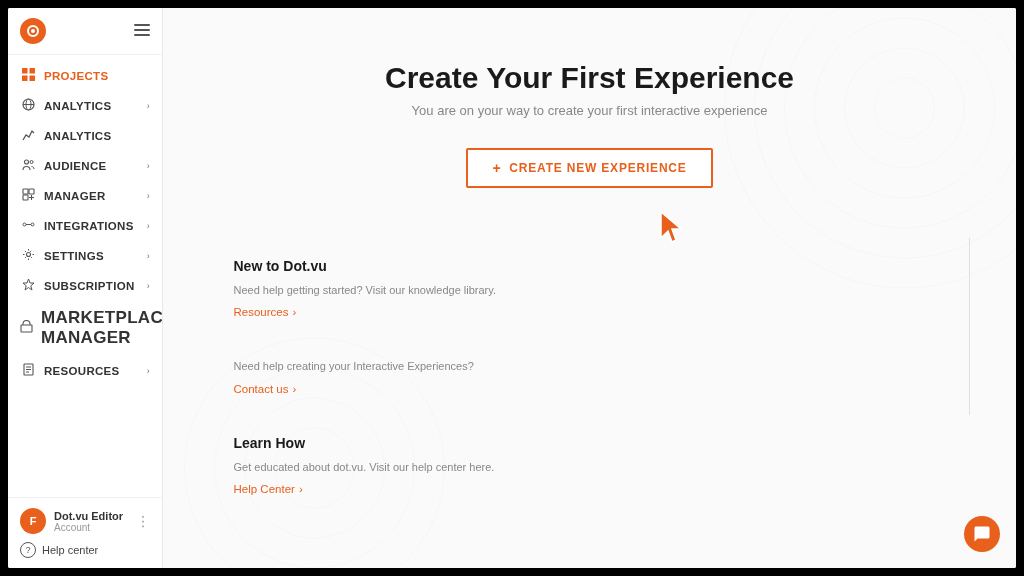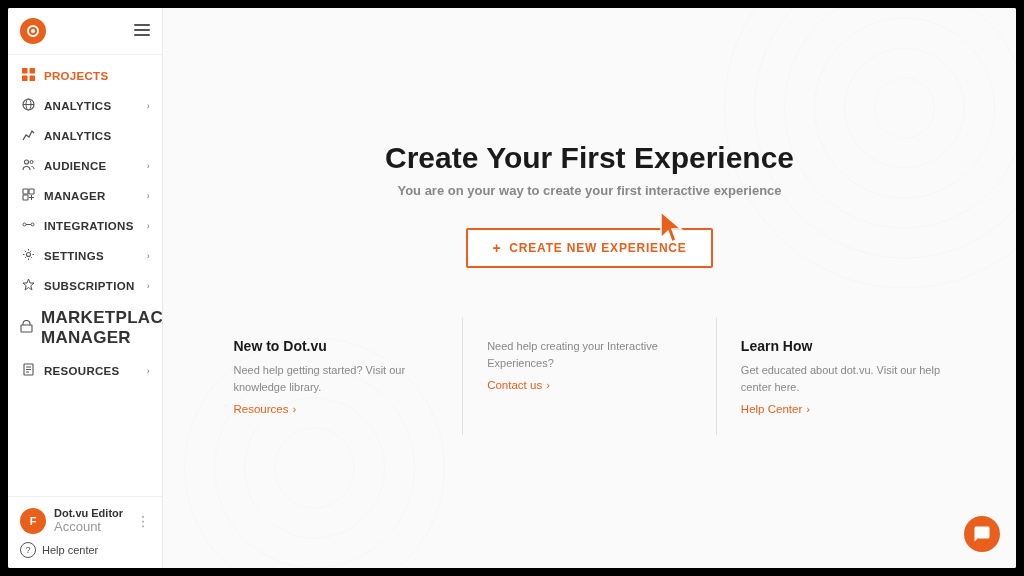--- a/index.html
+++ b/index.html
@@ -113,21 +113,21 @@
       font-size: 11px;
       font-weight: bold;
     }
     .user-info { flex: 1; }
     .user-name {
       font-size: 11px;
       font-weight: 600;
       color: #333;
     }
     .user-sub {
-      font-size: 13px;
+      font-size: 10px;
       color: #999;
     }
     .user-more {
       color: #999;
       font-size: 14px;
       cursor: pointer;
     }
     .help-row {
       display: flex;
       align-items: center;
@@ -187,21 +187,20 @@
       font-size: 30px;
       font-weight: 800;
       color: #1a1a1a;
       margin-bottom: 8px;
     }
     .main-subtitle {
       font-size: 13px;
       color: #888;
       margin-bottom: 30px;
       text-align: left;
-      font-weight: bold;
     }
     .cta-button {
       display: flex;
       align-items: center;
       gap: 8px;
       padding: 10px 24px;
       border: 2px solid #e8601c;
       background: #fff;
       color: #e8601c;
       font-size: 12px;
@@ -215,20 +214,21 @@
     .plus-icon {
       font-size: 14px;
       font-weight: bold;
     }
     
     .cards-row {
       display: flex;
       gap: 0;
       width: 100%;
       max-width: 760px;
+      flex-direction: column;
     }
     .card {
       flex: 1;
       padding: 20px 24px;
       border-right: 1px solid #e0e0e0;
     }
     .card:last-child { border-right: none; }
     .card-title {
       font-size: 14px;
       font-weight: 700;

